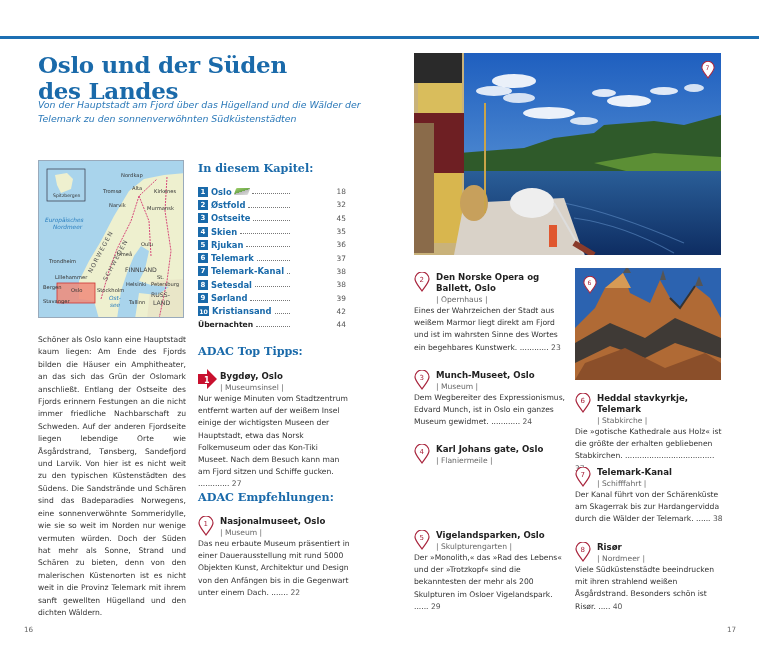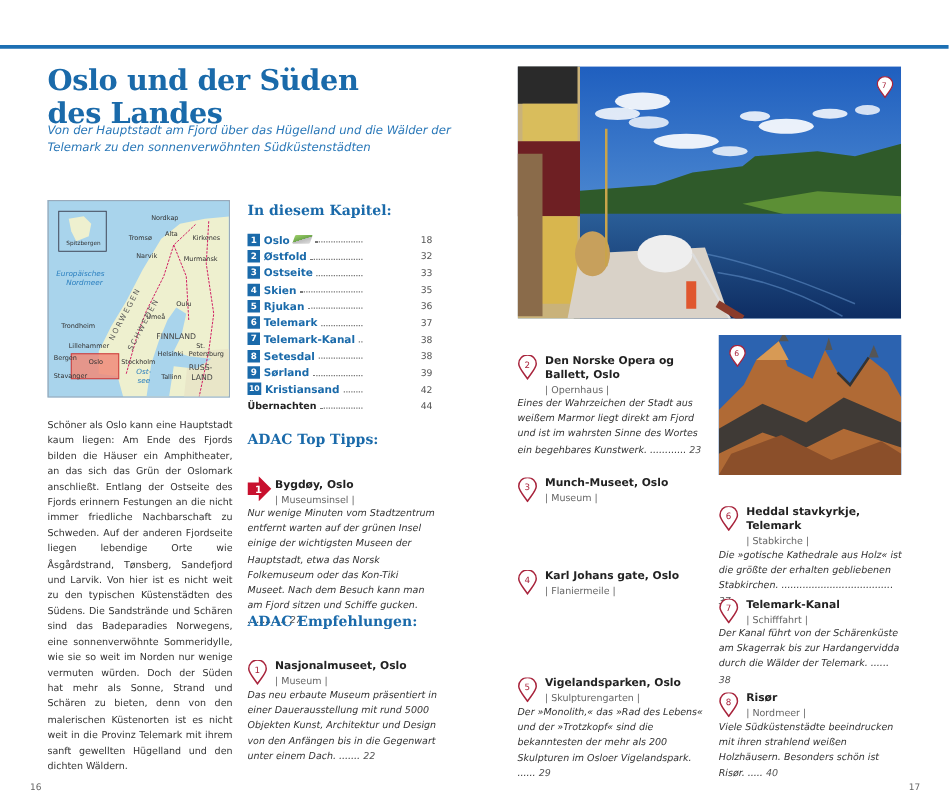--- a/index.html
+++ b/index.html
@@ -31,23 +31,23 @@
   .toc-num { width: 10px; height: 10px; background: #1a6aaa; color: #fff; font-size: 7px; font-weight: bold; display: flex; align-items: center; justify-content: center; margin-right: 3px; flex: 0 0 auto; }
   .toc-num.wide { width: 11px; font-size: 6.2px; }
   .toc-name { font-weight: bold; color: #1a6aaa; white-space: nowrap; }
   .toc-name.black { color: #222; font-size: 7.6px; }
   .toc-dots { flex: 1; border-bottom: 1px dotted #777; margin: 0 3px; height: 1px; align-self: flex-end; margin-bottom: 4px; }
   .toc-page { color: #555; font-size: 7.4px; margin-left: 44px; }
   .book-icon { display:inline-block; width: 14px; height: 7px; margin-left: 3px; background: linear-gradient(160deg,#9fcf6b 0%,#6ca64a 50%,#bbb 51%,#ddd 100%); border-radius: 1px; transform: skewX(-20deg); }
 
   
   .entry { position: absolute; }
-  .entry .e-title { font-weight: bold; font-size: 8.6px; color: #222; line-height: 11px; margin-top: 12px; }
+  .entry .e-title { font-weight: bold; font-size: 8.6px; color: #222; line-height: 11px; }
   .entry .e-cat { font-size: 7.6px; color: #666; line-height: 11px; }
-  .entry .e-text { font-size: 7.6px; line-height: 12.2px; color: #333; font-style: italic; }
+  .entry .e-text { font-size: 7.6px; line-height: 12.2px; color: #333; }
   .entry .e-pg { color: #555; }
   .entry .e-head { padding-left: 22px; position: relative; }
   .pin { position: absolute; left: 0; top: 0; width: 16px; height: 20px; }
   .pin svg { width: 16px; height: 20px; }
   .red-arrow { position: absolute; left: 0; top: -2px; width: 20px; height: 20px; }
 
   
   .photo-boat { position: absolute; left: 414px; top: 53px; width: 307px; height: 202px; overflow: hidden; }
   .photo-church { position: absolute; left: 575px; top: 268px; width: 146px; height: 112px; overflow: hidden; background: #2c63b0; }
   .photo-pin { position: absolute; width: 14px; height: 18px; }
@@ -127,21 +127,21 @@
   <div class="toc-row">
     <span class="toc-num">2</span>
     <span class="toc-name">Østfold</span>
     <span class="toc-dots"></span>
     <span class="toc-page">32</span>
   </div>
   <div class="toc-row">
     <span class="toc-num">3</span>
     <span class="toc-name">Ostseite</span>
     <span class="toc-dots"></span>
-    <span class="toc-page">33</span>
+    <span class="toc-page">45</span>
   </div>
   <div class="toc-row">
     <span class="toc-num">4</span>
     <span class="toc-name">Skien</span>
     <span class="toc-dots"></span>
     <span class="toc-page">35</span>
   </div>
   <div class="toc-row">
     <span class="toc-num">5</span>
     <span class="toc-name">Rjukan</span>
@@ -188,21 +188,21 @@
 <h2 class="sec-head" style="left:198px;top:344px">ADAC Top Tipps:</h2>
 <div class="entry" style="left:198px;top:371px;width:150px">
   <div class="e-head">
     <svg class="red-arrow" viewBox="0 0 20 20">
       <path d="M0 5 L9 5 L9 0 L19 10 L9 20 L9 15 L0 15 Z" fill="#c8102e"></path>
       <text x="6" y="13.5" font-size="8" fill="#fff" font-weight="bold" font-family="DejaVu Sans, sans-serif">1</text>
     </svg>
     <div class="e-title">Bygdøy, Oslo</div>
     <div class="e-cat">| Museumsinsel |</div>
   </div>
-  <div class="e-text"><span>Nur wenige Minuten vom Stadtzentrum entfernt warten auf der grünen Insel einige der wichtigsten Museen der Hauptstadt, etwa das Norsk Folkemuseum oder das Kon-Tiki Museet. Nach dem Besuch kann man am Fjord sitzen und Schiffe gucken.</span> ............. <span class="e-pg">27</span></div>
+  <div class="e-text"><span>Nur wenige Minuten vom Stadtzentrum entfernt warten auf der weißem Insel einige der wichtigsten Museen der Hauptstadt, etwa das Norsk Folkemuseum oder das Kon-Tiki Museet. Nach dem Besuch kann man am Fjord sitzen und Schiffe gucken.</span> ............. <span class="e-pg">27</span></div>
 </div>
 
 <h2 class="sec-head" style="left:198px;top:490px">ADAC Empfehlungen:</h2>
 
 <div class="entry" style="left:198px;top:516px;width:152px">
   <div class="e-head">
     <span class="pin"><svg viewBox="0 0 16 20">
           <path d="M8 19 C3 12 1 10 1 7 A7 7 0 0 1 15 7 C15 10 13 12 8 19 Z" fill="#fff" stroke="#a8243c" stroke-width="1.2"></path>
           <text x="5.5" y="10" font-size="7" fill="#a8243c" font-family="DejaVu Sans, sans-serif">1</text>
         </svg></span>
@@ -226,20 +226,21 @@
 
 <div class="entry" style="left:414px;top:370px;width:152px">
   <div class="e-head">
     <span class="pin"><svg viewBox="0 0 16 20">
           <path d="M8 19 C3 12 1 10 1 7 A7 7 0 0 1 15 7 C15 10 13 12 8 19 Z" fill="#fff" stroke="#a8243c" stroke-width="1.2"></path>
           <text x="5.5" y="10" font-size="7" fill="#a8243c" font-family="DejaVu Sans, sans-serif">3</text>
         </svg></span>
     <div class="e-title">Munch-Museet, Oslo</div>
     <div class="e-cat">| Museum |</div>
   </div>
+  <div class="e-text"><span>Dem Wegbereiter des Expressionismus, Edvard Munch, ist in Oslo ein ganzes Museum gewidmet.</span> ............ <span class="e-pg">24</span></div>
 </div>
 
 <div class="entry" style="left:414px;top:444px;width:152px">
   <div class="e-head">
     <span class="pin"><svg viewBox="0 0 16 20">
           <path d="M8 19 C3 12 1 10 1 7 A7 7 0 0 1 15 7 C15 10 13 12 8 19 Z" fill="#fff" stroke="#a8243c" stroke-width="1.2"></path>
           <text x="5.5" y="10" font-size="7" fill="#a8243c" font-family="DejaVu Sans, sans-serif">4</text>
         </svg></span>
     <div class="e-title">Karl Johans gate, Oslo</div>
     <div class="e-cat">| Flaniermeile |</div>
@@ -284,21 +285,21 @@
 
 <div class="entry" style="left:575px;top:542px;width:148px">
   <div class="e-head">
     <span class="pin"><svg viewBox="0 0 16 20">
           <path d="M8 19 C3 12 1 10 1 7 A7 7 0 0 1 15 7 C15 10 13 12 8 19 Z" fill="#fff" stroke="#a8243c" stroke-width="1.2"></path>
           <text x="5.5" y="10" font-size="7" fill="#a8243c" font-family="DejaVu Sans, sans-serif">8</text>
         </svg></span>
     <div class="e-title">Risør</div>
     <div class="e-cat">| Nordmeer |</div>
   </div>
-  <div class="e-text"><span>Viele Südküstenstädte beeindrucken mit ihren strahlend weißen Holzhäusern. Besonders schön ist Risør.</span> ..... <span class="e-pg">40</span></div>
+  <div class="e-text"><span>Viele Südküstenstädte beeindrucken mit ihren strahlend weißen Åsgårdstrand. Besonders schön ist Risør.</span> ..... <span class="e-pg">40</span></div>
 </div>
 
 <div class="photo-boat">
   <svg width="307" height="202" viewBox="0 0 307 202">
     <defs>
       <linearGradient id="sky" x1="0" y1="0" x2="0" y2="1">
         <stop offset="0" stop-color="#1f5fbf"></stop>
           <stop offset="1" stop-color="#6fa7dd"></stop>
       </linearGradient>
       <linearGradient id="water" x1="0" y1="0" x2="0" y2="1">

